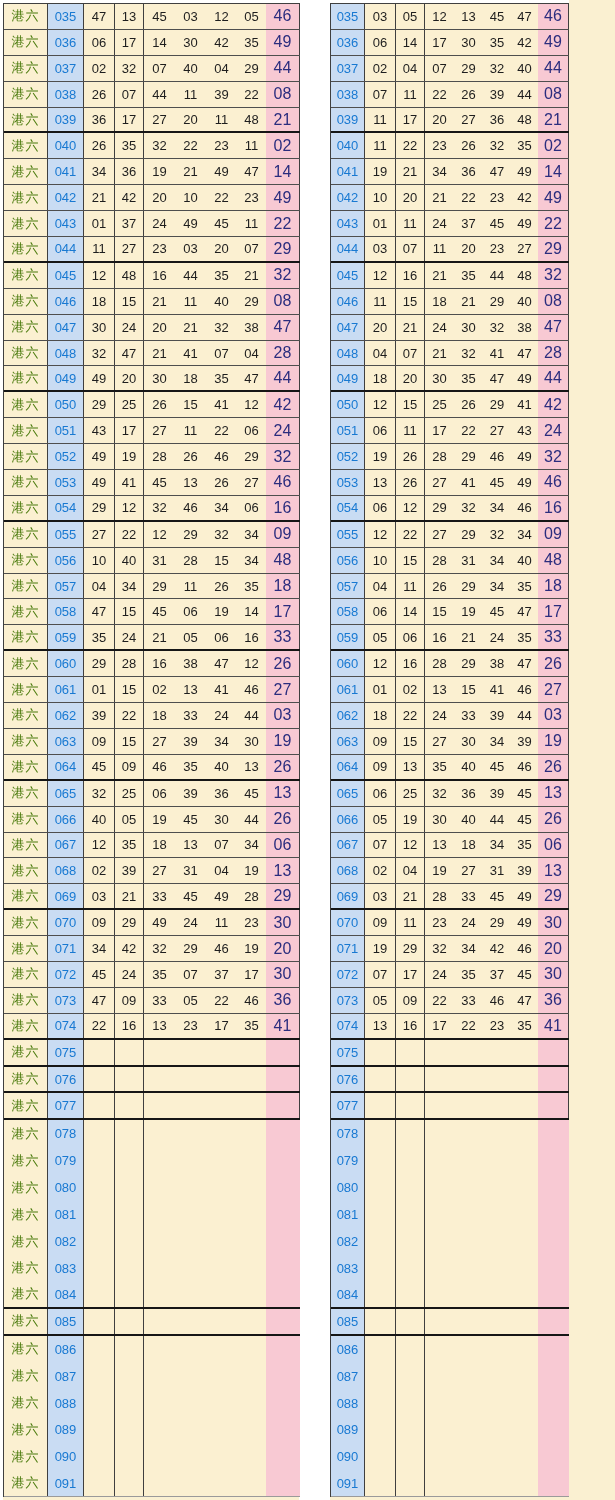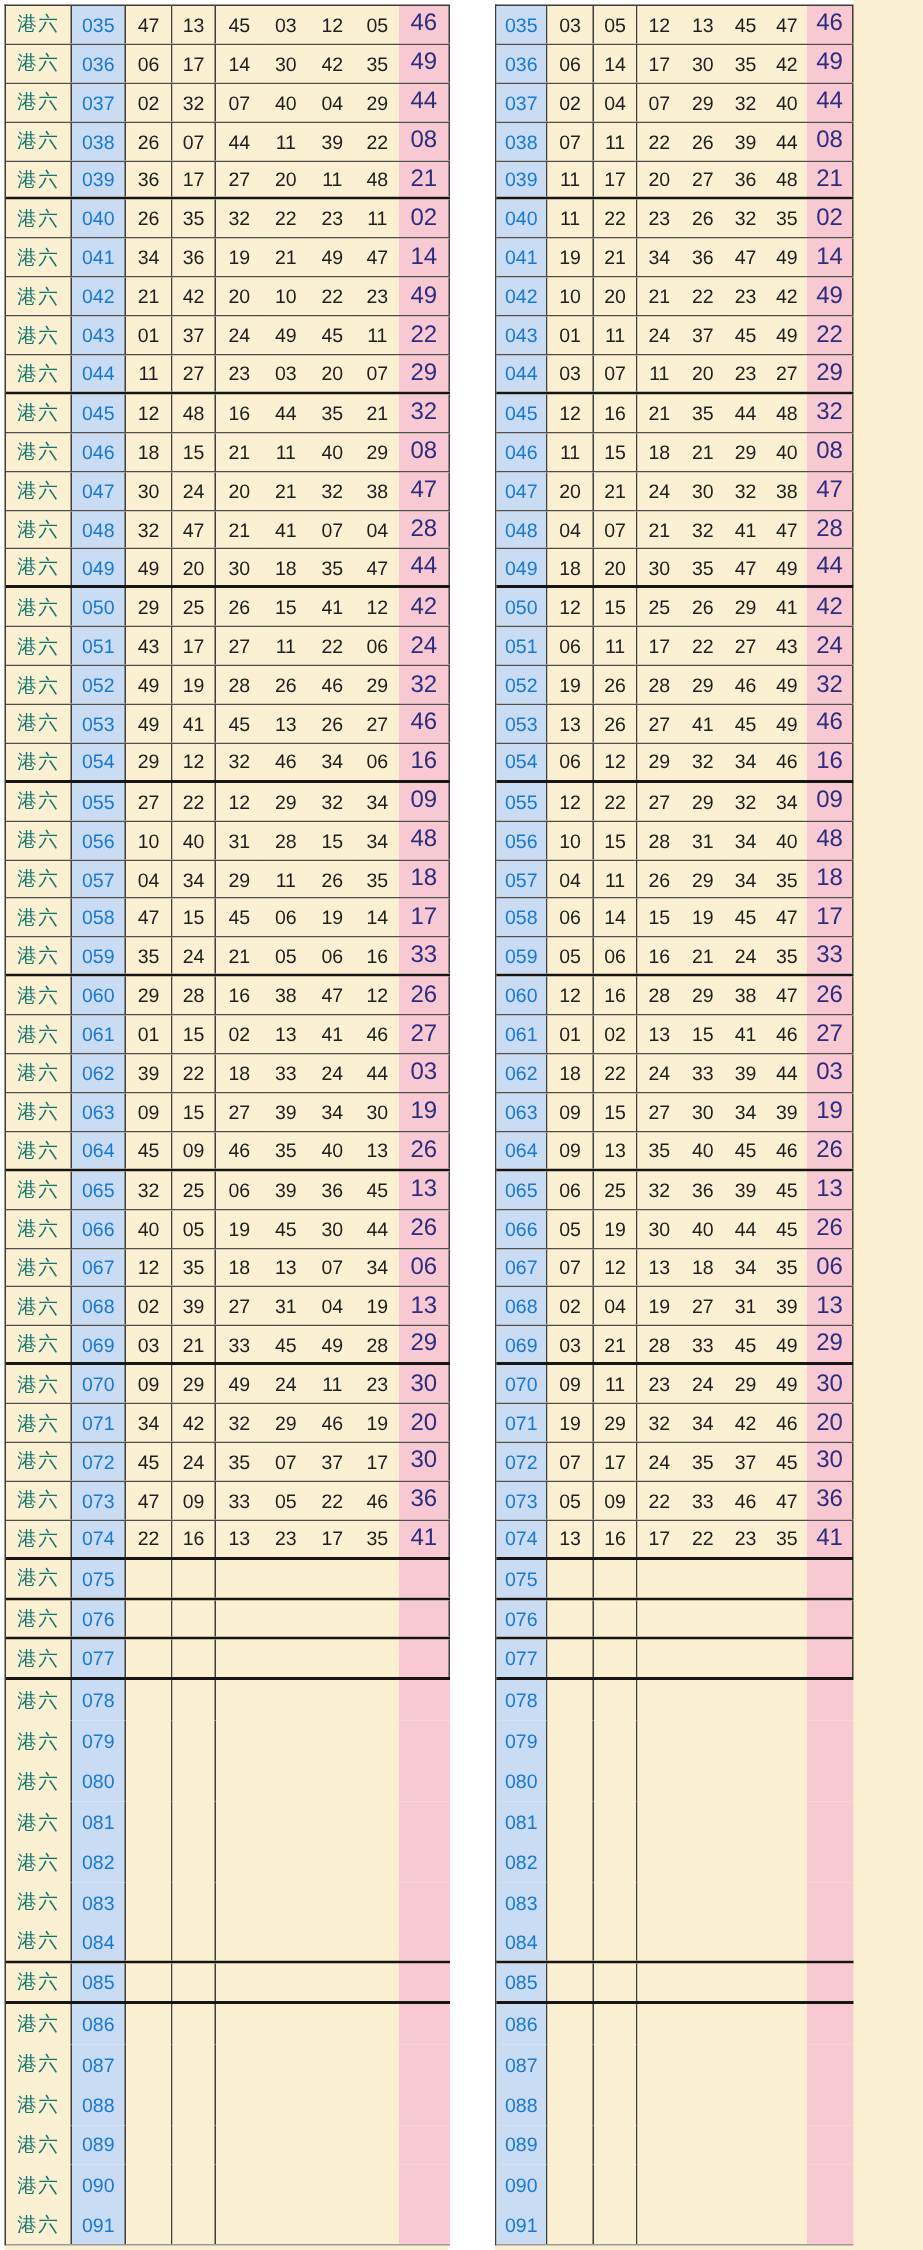--- a/index.html
+++ b/index.html
@@ -25,21 +25,21 @@
   .row{display:flex;height:25.9px;box-sizing:border-box}
   .row.empty{height:26.93px}
   .row.thin{border-bottom:1px solid #4e4e4e}
   .row.thick{border-bottom:2px solid #161616}
   .row.bottom{border-bottom:1px solid #9a9a9a}
 
   .cell{
     box-sizing:border-box;display:flex;align-items:center;justify-content:center;
     background:#fbf0d1;overflow:hidden;white-space:nowrap;
   }
-  .cell.label{width:44px;color:#0f766e;font-size:13px;letter-spacing:1px}
+  .cell.label{width:44px;color:#4d7c0f;font-size:13px;letter-spacing:1px}
   .cell.period{background:#c9dcf3;color:#1879d2;font-size:13px}
   .cell.num{color:#1e1e1e;font-size:13px}
   .cell.special{background:#f8c9d3;color:#2b2d7e;font-size:16px}
   .vline{border-right:1px solid #3f3f3f}
 
   #left-table .period{width:36px}
   #left-table .n0{width:31px}
   #left-table .n1{width:29px}
   #left-table .n2,#left-table .n3,#left-table .n4{width:31px}
   #left-table .n5{width:29px}

